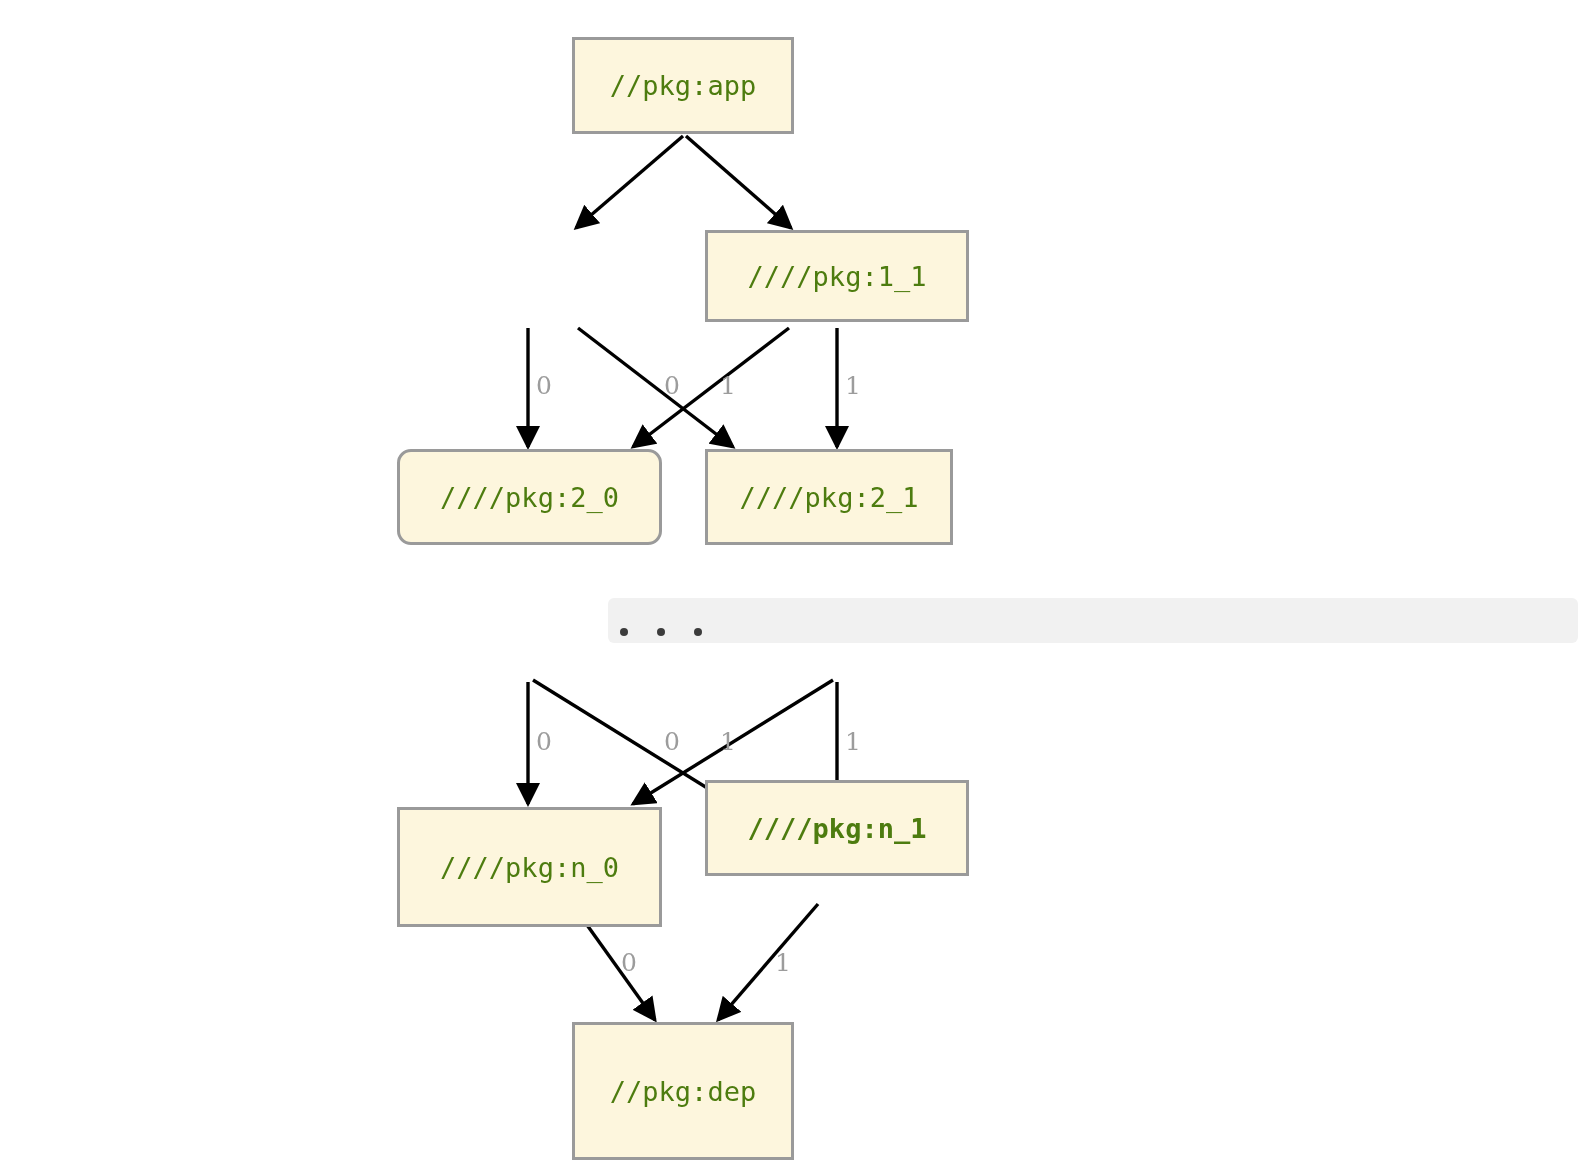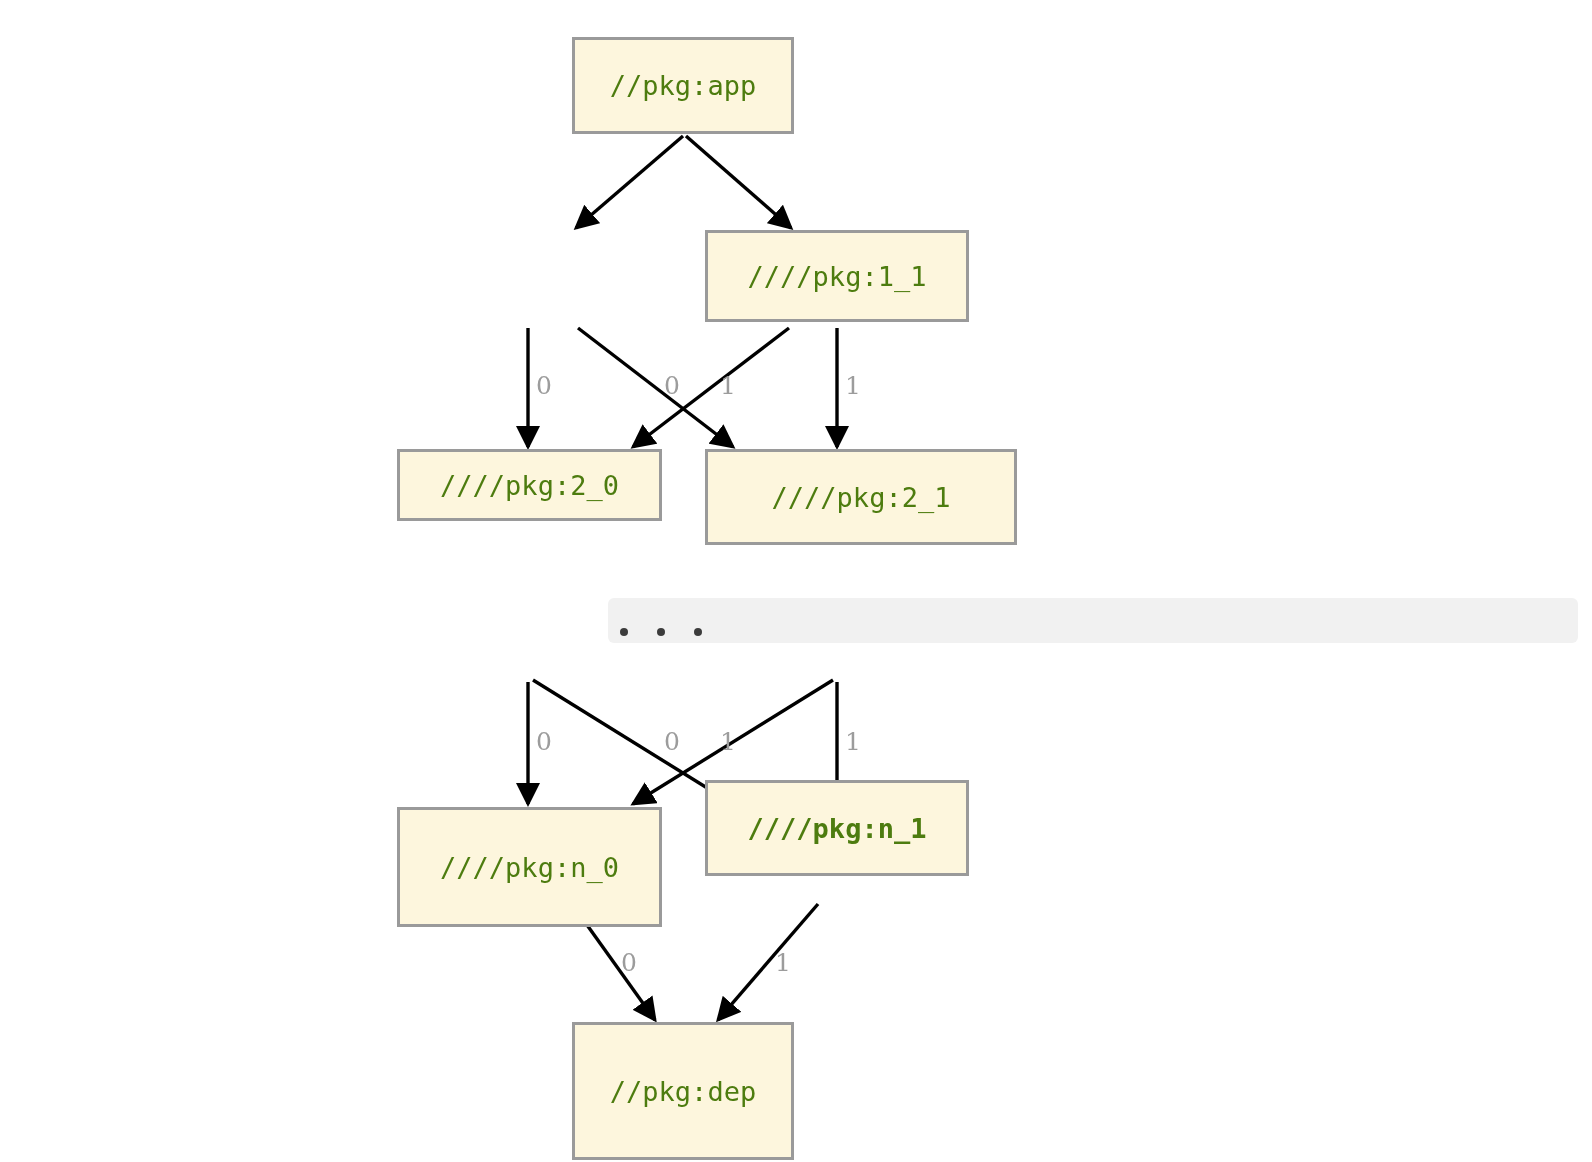--- a/index.html
+++ b/index.html
@@ -97,25 +97,25 @@
 
   <div class="node-box" style="left:572px; top:37px; width:222px; height:97px;">
     <span class="node-label">//pkg:app</span>
   </div>
 
 
   <div class="node-box" style="left:705px; top:230px; width:264px; height:92px;">
     <span class="node-label">////pkg:1_1</span>
   </div>
 
-  <div class="node-box" style="left:397px; top:449px; width:265px; height:72px;">
+  <div class="node-box" style="left:397px; top:449px; width:265px; height:96px;border-radius:14px;">
     <span class="node-label">////pkg:2_0</span>
   </div>
 
-  <div class="node-box" style="left:705px; top:449px; width:312px; height:96px;">
+  <div class="node-box" style="left:705px; top:449px; width:248px; height:96px;">
     <span class="node-label">////pkg:2_1</span>
   </div>
 
   <div class="ellipsis-band" style="left:608px; top:598px; width:958px; height:45px;">
     <div class="ellipsis-dots">
       <span class="ellipsis-dot"></span>
       <span class="ellipsis-dot"></span>
       <span class="ellipsis-dot"></span>
     </div>
   </div>

